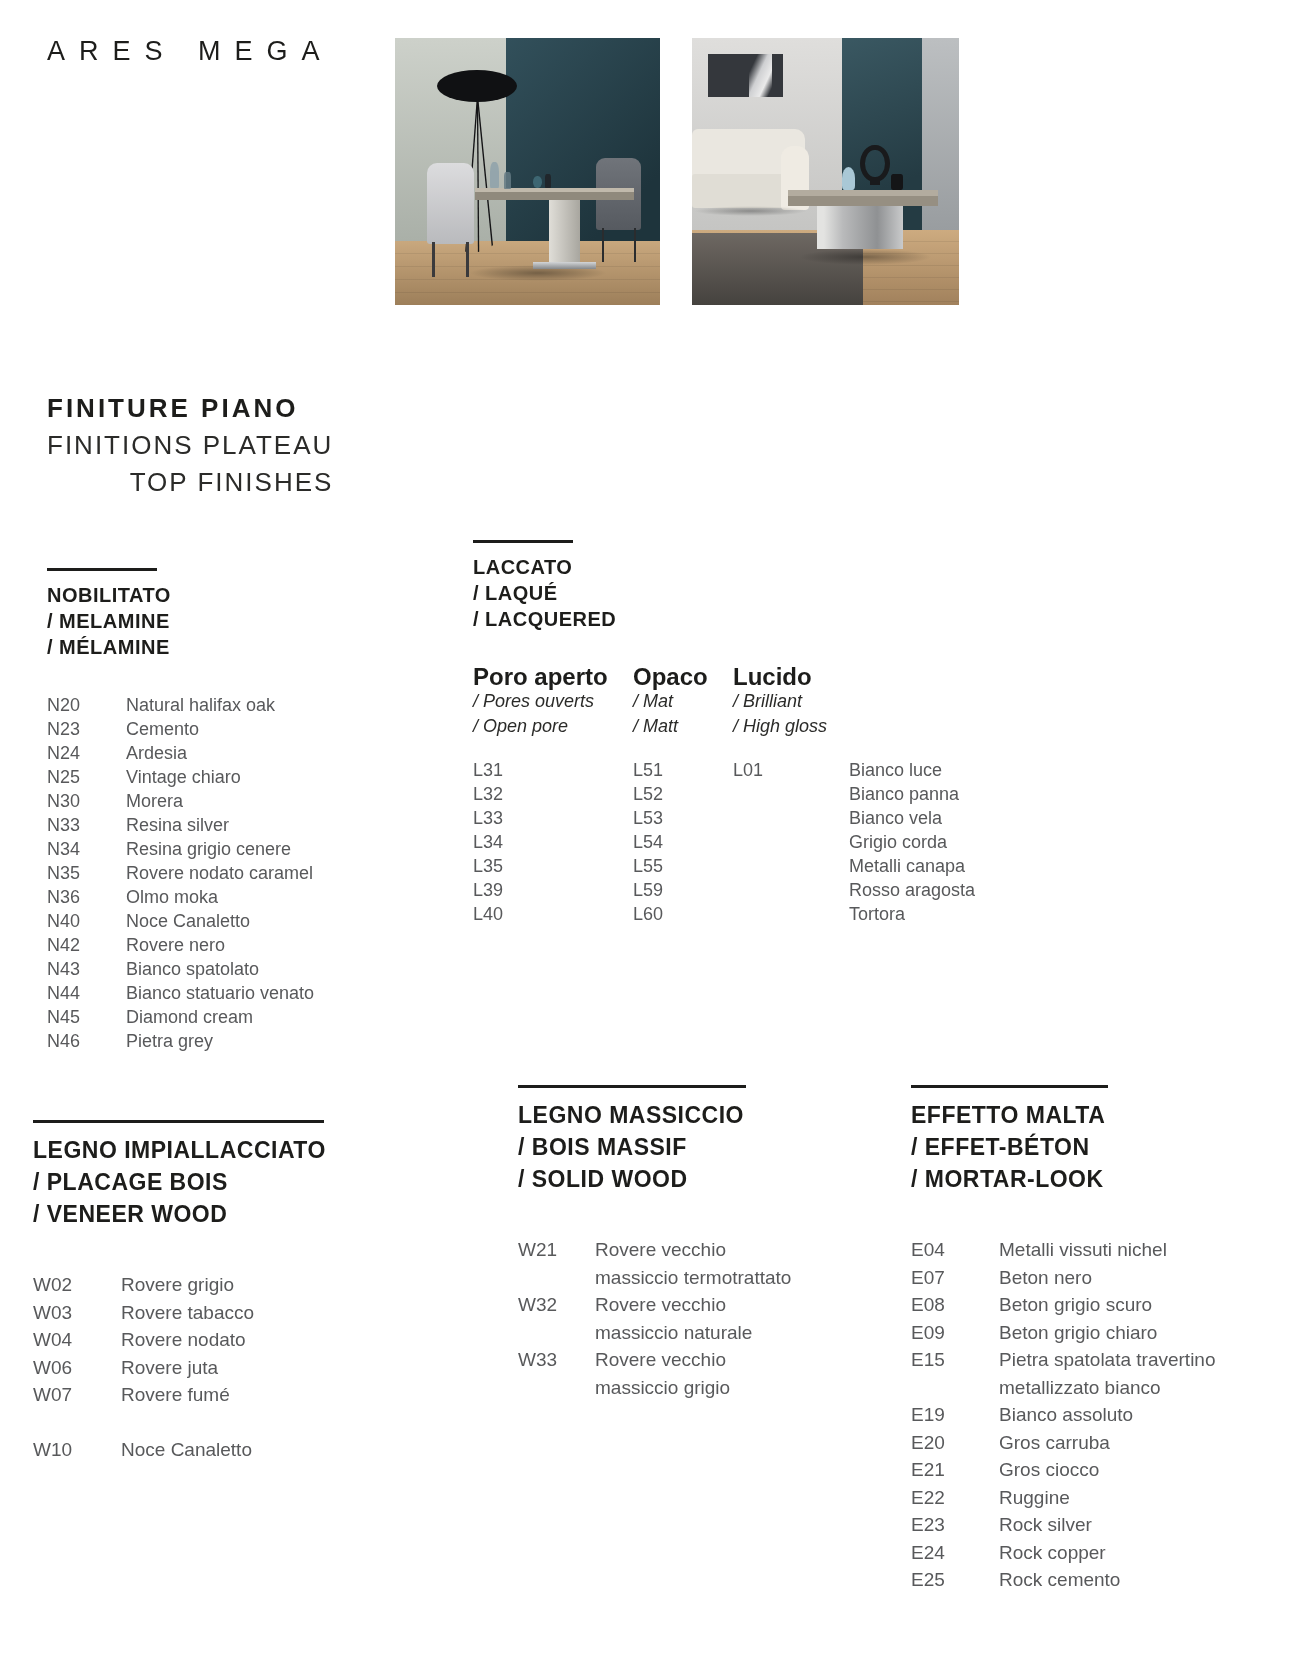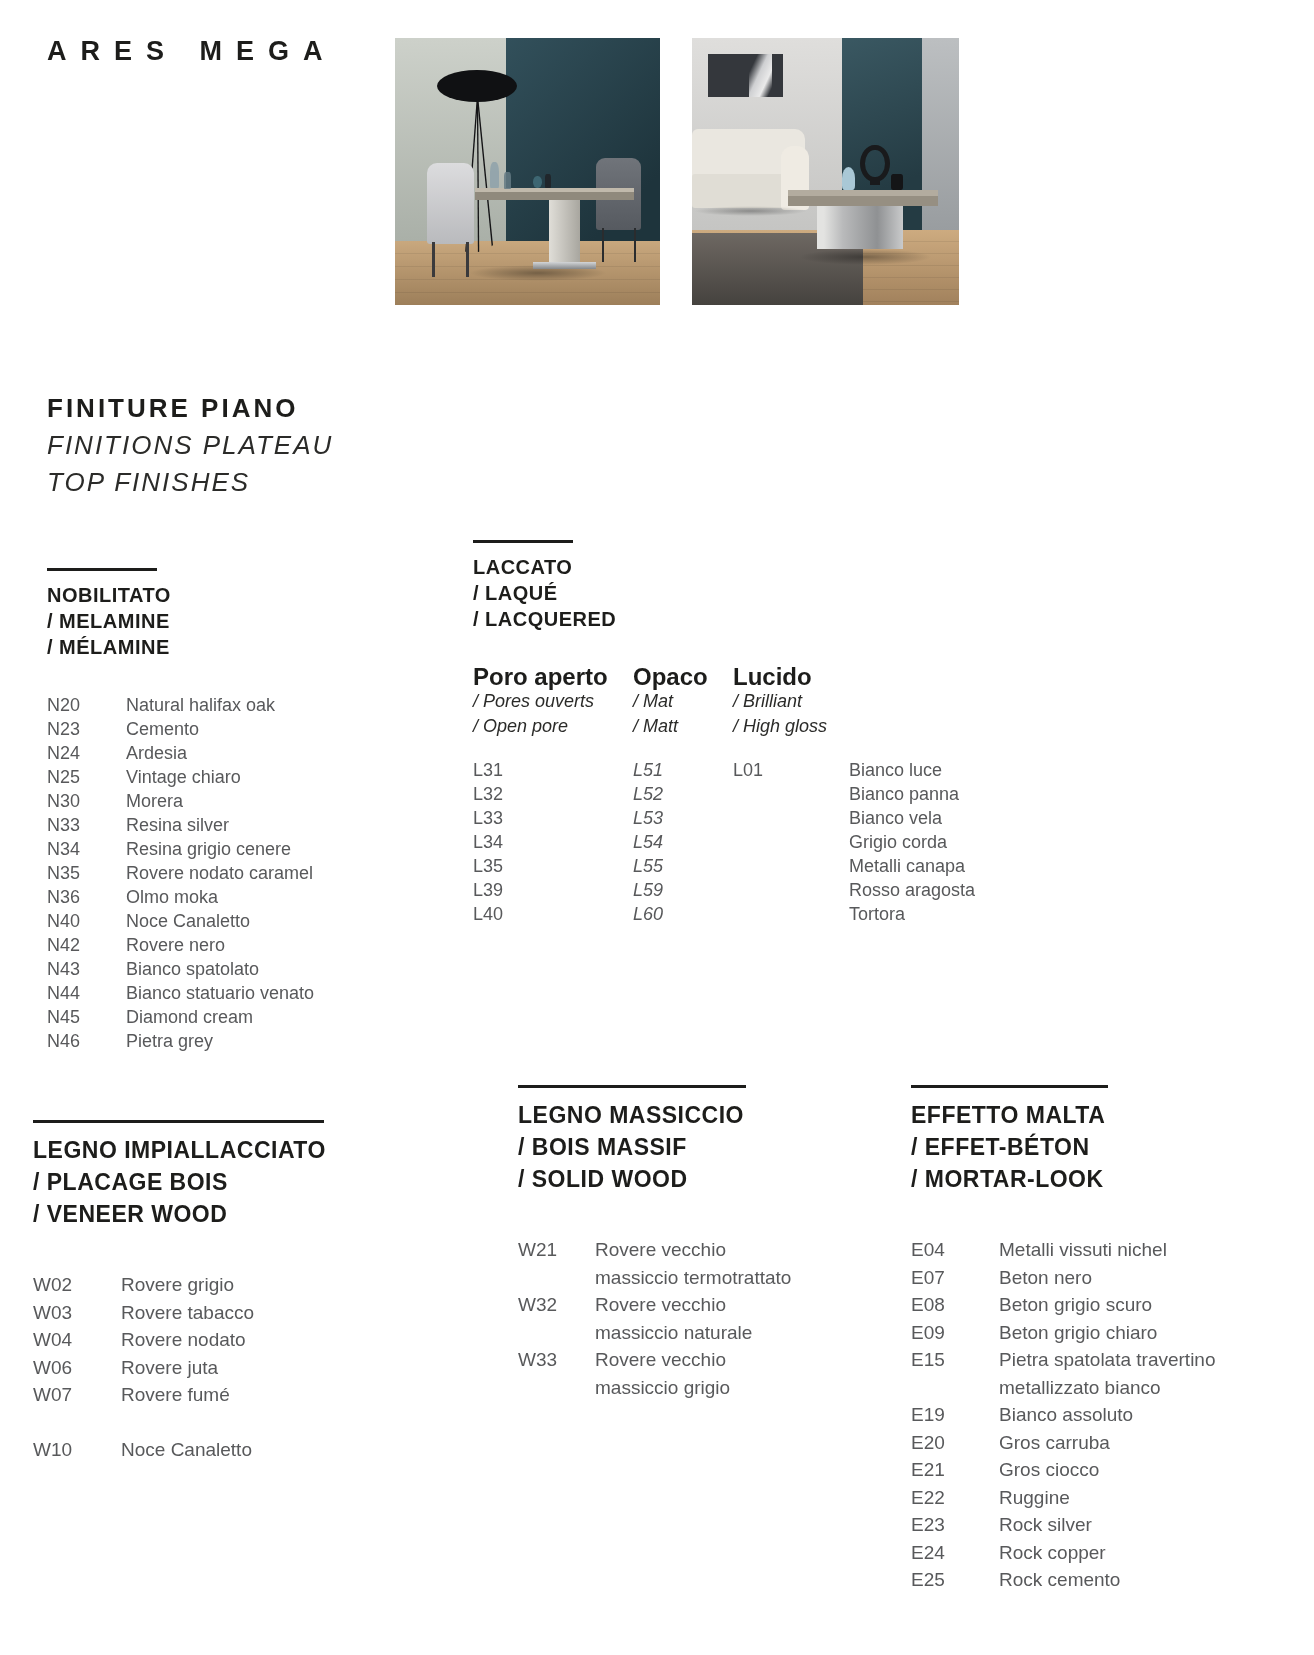--- a/index.html
+++ b/index.html
@@ -7,21 +7,21 @@
     position:relative;
     width:1314px;height:1655px;
     background:#ffffff;
     font-family:"Liberation Sans", sans-serif;
     color:#1d1d1b;
     overflow:hidden;
   }
   
   .title{
     position:absolute;left:47px;top:36px;margin:0;
-    font-size:27px;font-weight:700;letter-spacing:14px;color:#1d1d1b;
+    font-size:27px;font-weight:400;letter-spacing:14px;color:#1d1d1b;
   }
   .photo{position:absolute;top:38px;height:267px;overflow:hidden;background:#9aa0a0;}
   .photo1{left:395px;width:265px;}
   .photo2{left:692px;width:267px;}
   .photo *{position:absolute;}
   
   .p1-wall-l{left:0;top:0;width:42%;height:78%;background:linear-gradient(180deg,#cdd1ca,#a9afa7);}
   .p1-wall-r{left:42%;top:0;width:58%;height:78%;background:linear-gradient(135deg,#32505b,#1e343c 80%);}
   .p1-floor{left:0;bottom:0;width:100%;height:24%;
     background:linear-gradient(180deg,#c9a87e,#9d7f5a),repeating-linear-gradient(180deg,rgba(0,0,0,0) 0 12px,rgba(0,0,0,.07) 12px 13px);
@@ -58,21 +58,21 @@
   .p2-ct-shadow{left:40%;top:79%;width:50%;height:6%;background:radial-gradient(ellipse at center,rgba(0,0,0,.35),rgba(0,0,0,0) 70%);}
   .p2-ct-top{left:36%;top:57%;width:56%;height:6%;background:linear-gradient(180deg,#b3ac9f 0 38%,#968f82 38%);}
   .p2-ct-base{left:47%;top:63%;width:32%;height:16%;background:linear-gradient(90deg,#e3e3e1 0 8%,#b9babb 30%,#8f9193 70%,#c9cacb);}
   .p2-ring{left:63%;top:40%;width:11%;height:14%;border:5px solid #191a1c;border-radius:50%;background:transparent;box-sizing:border-box;}
   .p2-ring-base{left:66.5%;top:53%;width:4%;height:2%;background:#191a1c;}
   .p2-vase-blue{left:56%;top:48.5%;width:5%;height:8.5%;background:#a9c8d6;border-radius:50% 50% 20% 20%;}
   .p2-pot-black{left:74.5%;top:51%;width:4.5%;height:6%;background:#141517;border-radius:20%;}
   
   .heading-block{position:absolute;left:47px;top:390px;}
   .h-main{font-size:26px;font-weight:700;letter-spacing:3px;line-height:37px;}
-  .h-italic{font-size:26px;font-style:italic;letter-spacing:2px;line-height:37px;color:#2b2b29;}
+  .h-italic{font-size:26px;letter-spacing:2px;line-height:37px;color:#2b2b29;text-align:right;}
   
   .sec{position:absolute;}
   .rule{border-top:3px solid #1d1d1b;margin-bottom:11px;}
   .sec h2{margin:0;font-size:20px;font-weight:700;line-height:26px;letter-spacing:.5px;}
   .sec .sub{font-size:20px;font-weight:700;line-height:26px;letter-spacing:.5px;}
   .sec-lg h2,.sec-lg .sub{font-size:23px;line-height:32px;}
   .list{margin-top:33px;}
   .list-lg{margin-top:41px;}
   .row{display:flex;font-size:18px;line-height:24px;color:#58595b;}
   .row .code{width:79px;flex-shrink:0;}
@@ -80,21 +80,21 @@
   .row-lg{font-size:19px;line-height:27.5px;}
   .row-lg .code{width:88px;}
   .gap-above{margin-top:27.5px;}
   
   .lac-head{display:flex;margin-top:33px;}
   .lac-head .c1{width:160px;}.lac-head .c2{width:100px;}.lac-head .c3{width:150px;}
   .col-title{font-size:24px;font-weight:700;line-height:24px;}
   .col-sub{font-size:18px;font-style:italic;line-height:25px;color:#2b2b29;}
   .lac-rows{margin-top:19px;}
   .lrow{display:flex;font-size:18px;line-height:24px;color:#58595b;}
-  .lrow .c1{width:160px;}.lrow .c2{width:100px;font-style:italic;}.lrow .c3{width:116px;}
+  .lrow .c1{width:160px;}.lrow .c2{width:100px;}.lrow .c3{width:116px;}
   
   .sec-nobilitato{left:47px;top:568px;width:380px;}
   .sec-nobilitato .rule{width:110px;}
   .sec-laccato{left:473px;top:540px;width:560px;}
   .sec-laccato .rule{width:100px;}
   .sec-impiallacciato{left:33px;top:1085px;width:420px;margin-top:35px;}
   .sec-impiallacciato .rule{width:291px;}
   .sec-impiallacciato .row .code{width:88px;}
   .sec-massiccio{left:518px;top:1085px;width:340px;}
   .sec-massiccio .rule{width:228px;}

